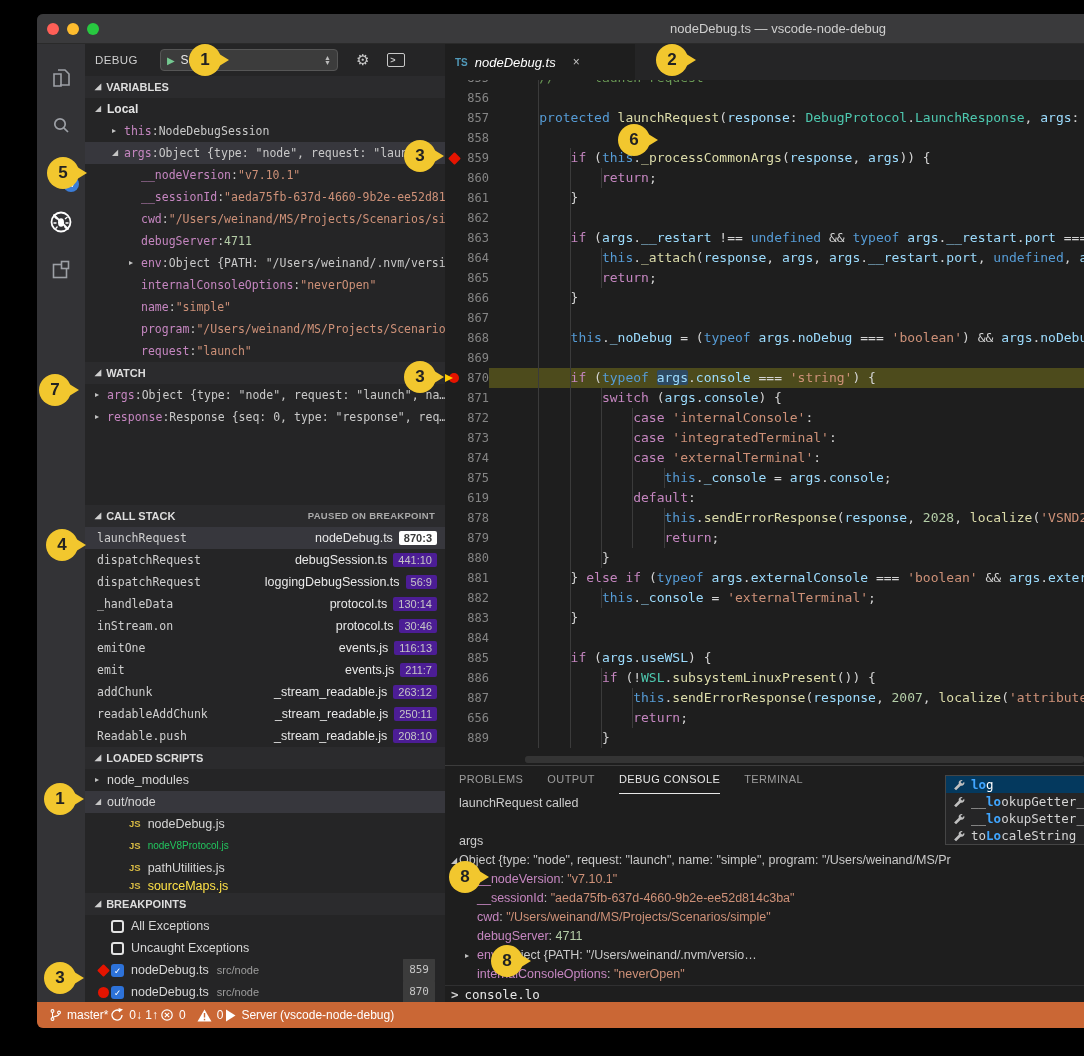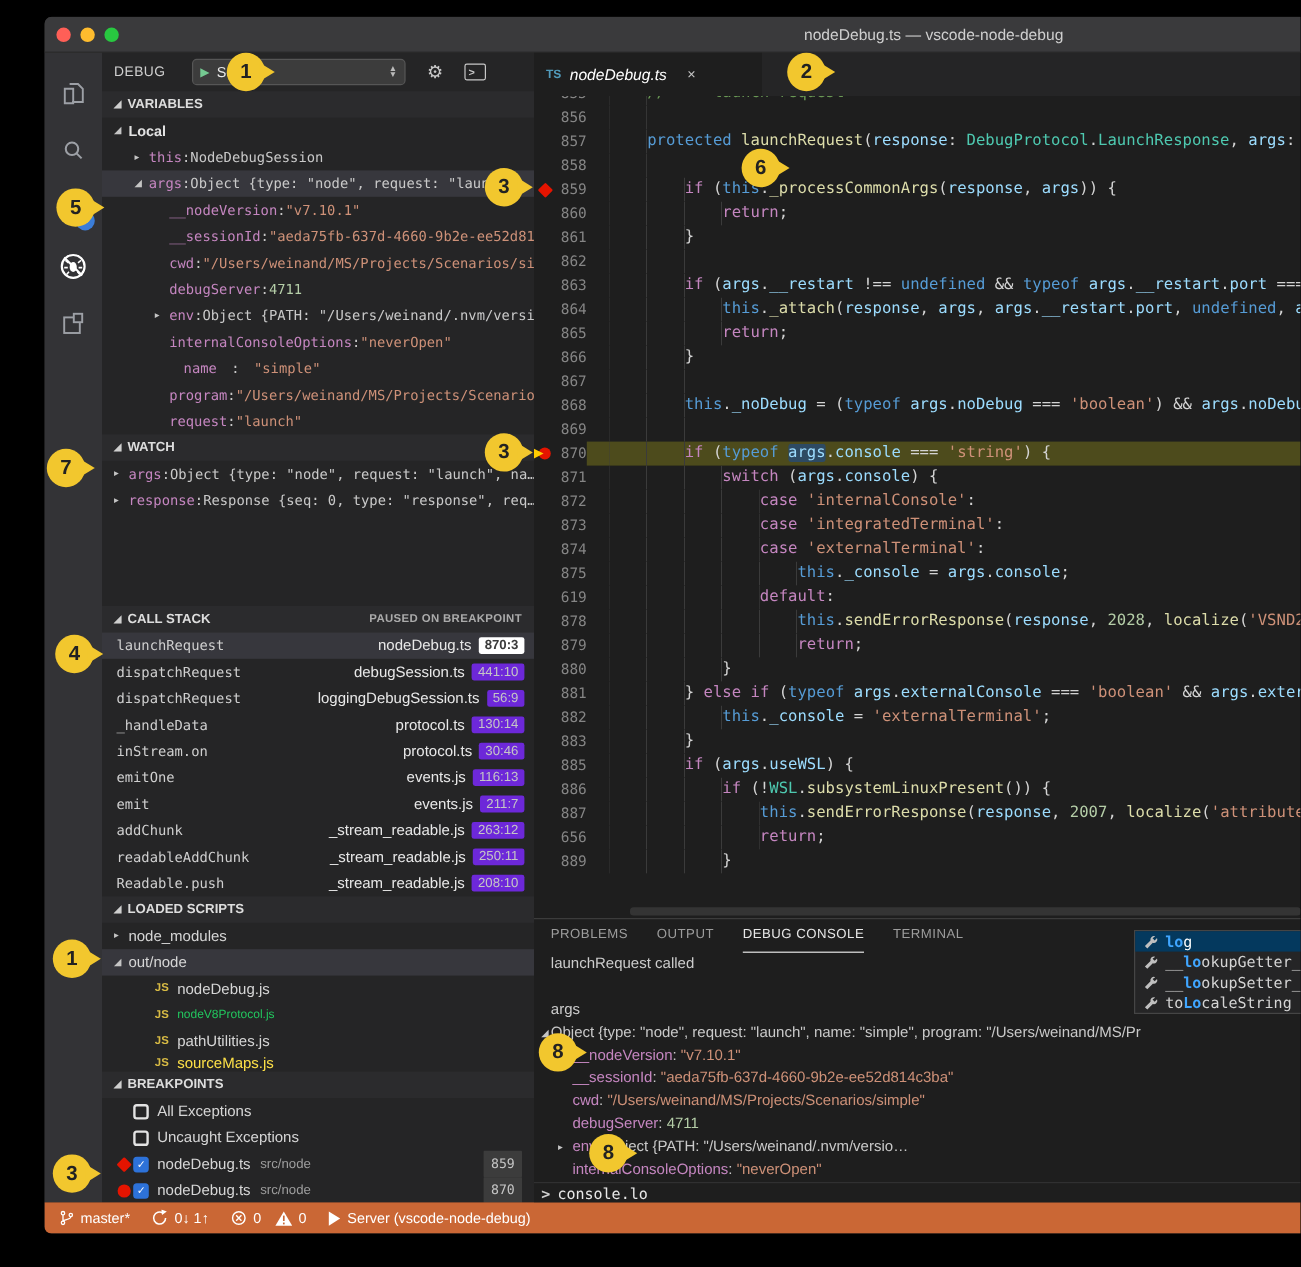--- a/index.html
+++ b/index.html
@@ -37,21 +37,21 @@
     font-family:"DejaVu Sans Mono","Liberation Mono",monospace;font-size:11.5px}
   .srow.sel{background:#37373d}
   .srow .tw{width:12px;font-size:8px;color:#c5c5c5;flex:0 0 12px;font-family:"Liberation Sans",sans-serif}
   .srow .bold-name{font-family:"Liberation Sans",sans-serif;font-weight:700;font-size:12px;color:#e3e3e3}
   .c-name{color:#c586c0}.c-str{color:#ce9178}.c-num{color:#b5cea8}.c-obj{color:#c9c9c9}
   .sep{color:#c9c9c9}
   .stack-row{height:22px;display:flex;align-items:center;padding:0 8px 0 12px;font-size:12.5px;color:#cfcfcf;white-space:nowrap}
   .stack-row.sel{background:#37373d}
   .stack-name{font-family:"DejaVu Sans Mono","Liberation Mono",monospace;font-size:11.5px}
   .stack-file{margin-left:auto;color:#e8e8e8}
-  .stack-badge{margin-left:6px;background:#6d28d9;color:#c5c5c5;border-radius:2px;font-size:11px;padding:1px 5px}
+  .stack-badge{margin-left:6px;background:#4c1d95;color:#c5c5c5;border-radius:2px;font-size:11px;padding:1px 5px}
   .stack-badge.white{background:#fff;color:#3a3a3a;font-weight:700}
   .js-ico{color:#d7ba44;font-weight:700;font-size:9.5px;margin-right:7px;font-family:"Liberation Sans",sans-serif}
   .bp-ico{width:16px;flex:0 0 16px;display:flex;align-items:center;justify-content:center}
   .diamond{width:9px;height:9px;background:#e51400;transform:rotate(45deg);border-radius:1px}
   .dot-red{width:11px;height:11px;background:#e51400;border-radius:50%}
   .checkbox{width:13px;height:13px;border-radius:3px;margin-right:7px;flex:0 0 13px}
   .checkbox.off{border:2px solid #e3e3e3;background:transparent}
   .checkbox.on{background:#2d72d9;color:#fff;font-size:10px;line-height:13px;text-align:center;font-weight:700}
   .bp-path{color:#9d9d9d;font-size:11px;margin-left:8px;font-family:"Liberation Sans",sans-serif}
   .row-badge{margin-left:auto;margin-right:10px;background:#3c3c3c;color:#c5c5c5;border-radius:2px;font-size:11px;padding:1px 6px}
@@ -96,21 +96,21 @@
     font-size:12.5px;color:#e8e8e8;z-index:5}
   .repl-prompt{color:#cfcfcf;margin-right:6px;font-weight:700}
   
   .suggest{position:absolute;left:500px;top:731px;width:426px;background:#252526;border:1px solid #454545;z-index:32}
   .sug-row{height:17px;display:flex;align-items:center;gap:6px;padding:0 6px;
     font-family:"DejaVu Sans Mono","Liberation Mono",monospace;font-size:12.5px;color:#d4d4d4}
   .sug-row.sel{background:#04395e;color:#fff}
   .sug-match{color:#40a6ff;font-weight:700}
   
   .statusbar{position:absolute;left:0;right:0;bottom:0;height:26px;background:#ca6735;display:flex;align-items:center;
-    color:#fff;font-size:12px;gap:18px;padding:0 12px}
+    color:#fff;font-size:12px;gap:2px;padding:0 12px}
   .sb-item{display:flex;align-items:center;gap:5px;white-space:nowrap}
   
   .callout{position:absolute;width:32px;height:32px;margin:-16px 0 0 -16px;background:#f2c72e;border-radius:50%;
     display:flex;align-items:center;justify-content:center;font-weight:700;font-size:17px;color:#222;z-index:60}
   .callout::after{content:'';position:absolute;left:27px;top:50%;transform:translateY(-50%);
     border:8px solid transparent;border-left:13px solid #f2c72e}
   svg{display:block}
 </style>
 </head>
 <body>
@@ -230,21 +230,21 @@
               <span class="c-name">env</span>
               <span class="sep">: </span>
               <span class="c-obj">Object {PATH: "/Users/weinand/.nvm/versio…</span>
             </div>
             <div class="srow" style="padding-left: 44px;">
               <span class="tw"></span>
               <span class="c-name">internalConsoleOptions</span>
               <span class="sep">: </span>
               <span class="c-str">"neverOpen"</span>
             </div>
-            <div class="srow" style="padding-left: 44px; gap: 12px;">
+            <div class="srow" style="padding-left: 44px;">
               <span class="tw"></span>
               <span class="c-name">name</span>
               <span class="sep">: </span>
               <span class="c-str">"simple"</span>
             </div>
             <div class="srow" style="padding-left: 44px;">
               <span class="tw"></span>
               <span class="c-name">program</span>
               <span class="sep">: </span>
               <span class="c-str">"/Users/weinand/MS/Projects/Scenarios…</span>
@@ -422,20 +422,21 @@
               <div class="code-line"><span class="ln-bp"></span><span class="ln-num">873</span><span class="ln-code"><span class="ind" style="width:calc(16ch)"></span><span class="tk-k">case</span><span class="tk-p"> </span><span class="tk-s">'integratedTerminal'</span><span class="tk-p">:</span></span></div>
               <div class="code-line"><span class="ln-bp"></span><span class="ln-num">874</span><span class="ln-code"><span class="ind" style="width:calc(16ch)"></span><span class="tk-k">case</span><span class="tk-p"> </span><span class="tk-s">'externalTerminal'</span><span class="tk-p">:</span></span></div>
               <div class="code-line"><span class="ln-bp"></span><span class="ln-num">875</span><span class="ln-code"><span class="ind" style="width:calc(20ch)"></span><span class="tk-b">this</span><span class="tk-p">.</span><span class="tk-v">_console</span><span class="tk-p"> = </span><span class="tk-v">args</span><span class="tk-p">.</span><span class="tk-v">console</span><span class="tk-p">;</span></span></div>
               <div class="code-line"><span class="ln-bp"></span><span class="ln-num">619</span><span class="ln-code"><span class="ind" style="width:calc(16ch)"></span><span class="tk-k">default</span><span class="tk-p">:</span></span></div>
               <div class="code-line"><span class="ln-bp"></span><span class="ln-num">878</span><span class="ln-code"><span class="ind" style="width:calc(20ch)"></span><span class="tk-b">this</span><span class="tk-p">.</span><span class="tk-f">sendErrorResponse</span><span class="tk-p">(</span><span class="tk-v">response</span><span class="tk-p">, </span><span class="tk-n">2028</span><span class="tk-p">, </span><span class="tk-f">localize</span><span class="tk-p">(</span><span class="tk-s">'VSND2028', "unknown console type '{0}'"</span></span></div>
               <div class="code-line"><span class="ln-bp"></span><span class="ln-num">879</span><span class="ln-code"><span class="ind" style="width:calc(20ch)"></span><span class="tk-k">return</span><span class="tk-p">;</span></span></div>
               <div class="code-line"><span class="ln-bp"></span><span class="ln-num">880</span><span class="ln-code"><span class="ind" style="width:calc(12ch)"></span><span class="tk-p">}</span></span></div>
               <div class="code-line"><span class="ln-bp"></span><span class="ln-num">881</span><span class="ln-code"><span class="ind" style="width:calc(8ch)"></span><span class="tk-p">} </span><span class="tk-k">else</span><span class="tk-p"> </span><span class="tk-k">if</span><span class="tk-p"> (</span><span class="tk-b">typeof</span><span class="tk-p"> </span><span class="tk-v">args</span><span class="tk-p">.</span><span class="tk-v">externalConsole</span><span class="tk-p"> === </span><span class="tk-s">'boolean'</span><span class="tk-p"> &amp;&amp; </span><span class="tk-v">args</span><span class="tk-p">.</span><span class="tk-v">externalConsole</span></span></div>
               <div class="code-line"><span class="ln-bp"></span><span class="ln-num">882</span><span class="ln-code"><span class="ind" style="width:calc(12ch)"></span><span class="tk-b">this</span><span class="tk-p">.</span><span class="tk-v">_console</span><span class="tk-p"> = </span><span class="tk-s">'externalTerminal'</span><span class="tk-p">;</span></span></div>
               <div class="code-line"><span class="ln-bp"></span><span class="ln-num">883</span><span class="ln-code"><span class="ind" style="width:calc(8ch)"></span><span class="tk-p">}</span></span></div>
+              <div class="code-line"><span class="ln-bp"></span><span class="ln-num">884</span><span class="ln-code"><span class="ind" style="width:calc(8ch)"></span></span></div>
               <div class="code-line"><span class="ln-bp"></span><span class="ln-num">885</span><span class="ln-code"><span class="ind" style="width:calc(8ch)"></span><span class="tk-k">if</span><span class="tk-p"> (</span><span class="tk-v">args</span><span class="tk-p">.</span><span class="tk-v">useWSL</span><span class="tk-p">) {</span></span></div>
               <div class="code-line"><span class="ln-bp"></span><span class="ln-num">886</span><span class="ln-code"><span class="ind" style="width:calc(12ch)"></span><span class="tk-k">if</span><span class="tk-p"> (!</span><span class="tk-t">WSL</span><span class="tk-p">.</span><span class="tk-f">subsystemLinuxPresent</span><span class="tk-p">()) {</span></span></div>
               <div class="code-line"><span class="ln-bp"></span><span class="ln-num">887</span><span class="ln-code"><span class="ind" style="width:calc(16ch)"></span><span class="tk-b">this</span><span class="tk-p">.</span><span class="tk-f">sendErrorResponse</span><span class="tk-p">(</span><span class="tk-v">response</span><span class="tk-p">, </span><span class="tk-n">2007</span><span class="tk-p">, </span><span class="tk-f">localize</span><span class="tk-p">(</span><span class="tk-s">'attribute.validation.useWSL'</span></span></div>
               <div class="code-line"><span class="ln-bp"></span><span class="ln-num">656</span><span class="ln-code"><span class="ind" style="width:calc(16ch)"></span><span class="tk-k">return</span><span class="tk-p">;</span></span></div>
               <div class="code-line"><span class="ln-bp"></span><span class="ln-num">889</span><span class="ln-code"><span class="ind" style="width:calc(12ch)"></span><span class="tk-p">}</span></span></div>
             </div>
           <div class="hscroll"></div>
         </div>
 
         <div class="panel">

